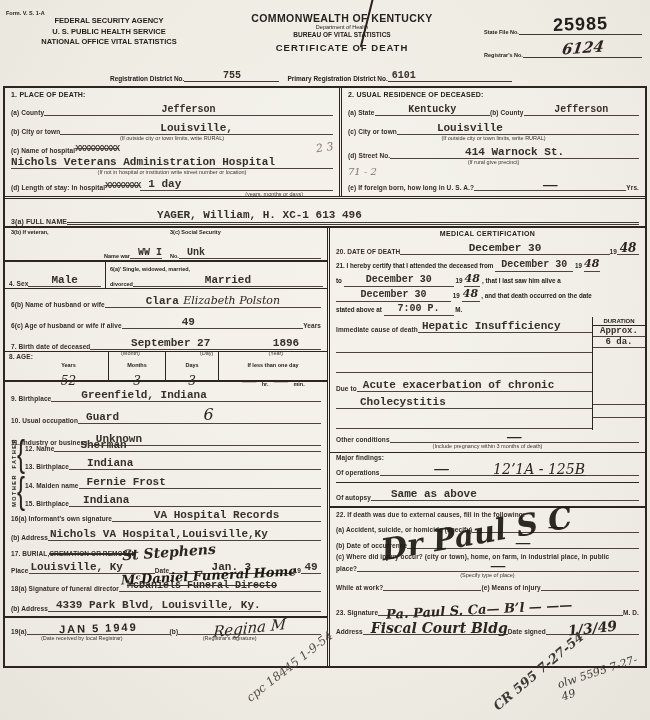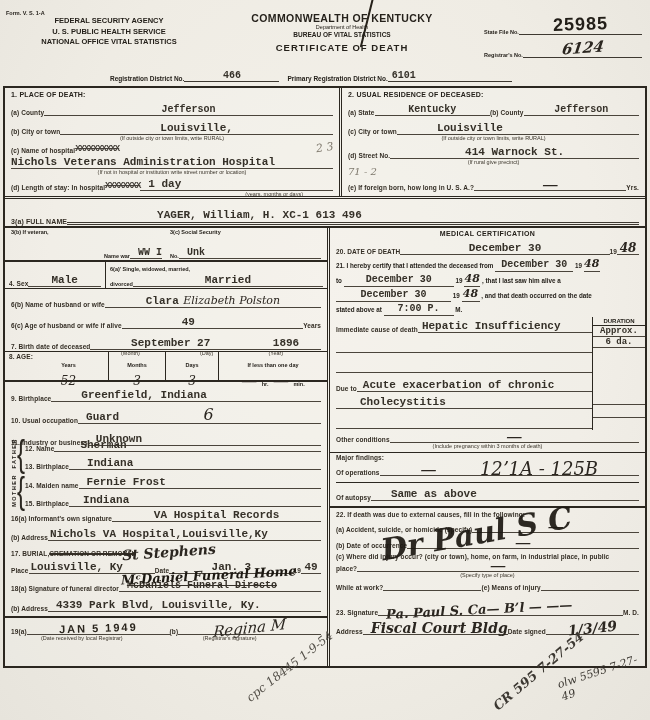--- a/index.html
+++ b/index.html
@@ -88,21 +88,21 @@
       <span class="hr-lbl">State File No.</span>
       <span class="hr-fill"><span class="stamp-big">25985</span></span>
     </div>
     <div class="hr-row">
       <span class="hr-lbl">Registrar's No.</span>
       <span class="hr-fill"><span class="hand hand-big">6124</span></span>
     </div>
   </div>
   <div class="regline">
     <span>Registration District No.</span>
-    <span class="fv" style="width:95px;"><span class="typed">466</span></span>
+    <span class="fv" style="width:95px;"><span class="typed">755</span></span>
     <span style="width:8px;"></span>
     <span>Primary Registration District No.</span>
     <span class="fv" style="width:120px;text-align:left;padding-left:4px;"><span class="typed">6101</span></span>
   </div>
 
   <div class="formbox">
 
     <div class="band">
       <div class="cellL">
         <div class="sect">1.  PLACE OF DEATH:</div>
@@ -412,21 +412,21 @@
             <span class="fill"><span class="hand">—</span></span>
           </div>
           <div class="note">(Include pregnancy within 3 months of death)</div>
         </div>
 
         <div class="row" style="border-top:1.5px solid #2b2720;margin-top:2px;">
           <div class="lbl">Major findings:</div>
           <div class="fl" style="margin-top:2px;">
             <span class="lbl">Of operations</span>
             <span class="fill"><span class="hand">—</span>
-              <span class="hand" style="font-size:18px;margin-left:39px;">12ʼ1A - 125B</span></span>
+              <span class="hand" style="font-size:14px;margin-left:39px;text-decoration:underline;">12ʼ1A - 125B</span></span>
           </div>
           <div class="fl" style="margin-top:6px;border-top:1.5px solid #2b2720;padding-top:3px;">
             <span class="lbl">Of autopsy</span>
             <span class="fill left" style="padding-left:20px;"><span class="typed big">Same as above</span></span>
           </div>
         </div>
 
         <div class="row" style="border-top:2px solid #2b2720;margin-top:4px;position:relative;">
           <div class="lbl" style="margin-top:2px;">22.   If death was due to external causes, fill in the following:</div>
           <div class="fl" style="margin-top:3px;">

